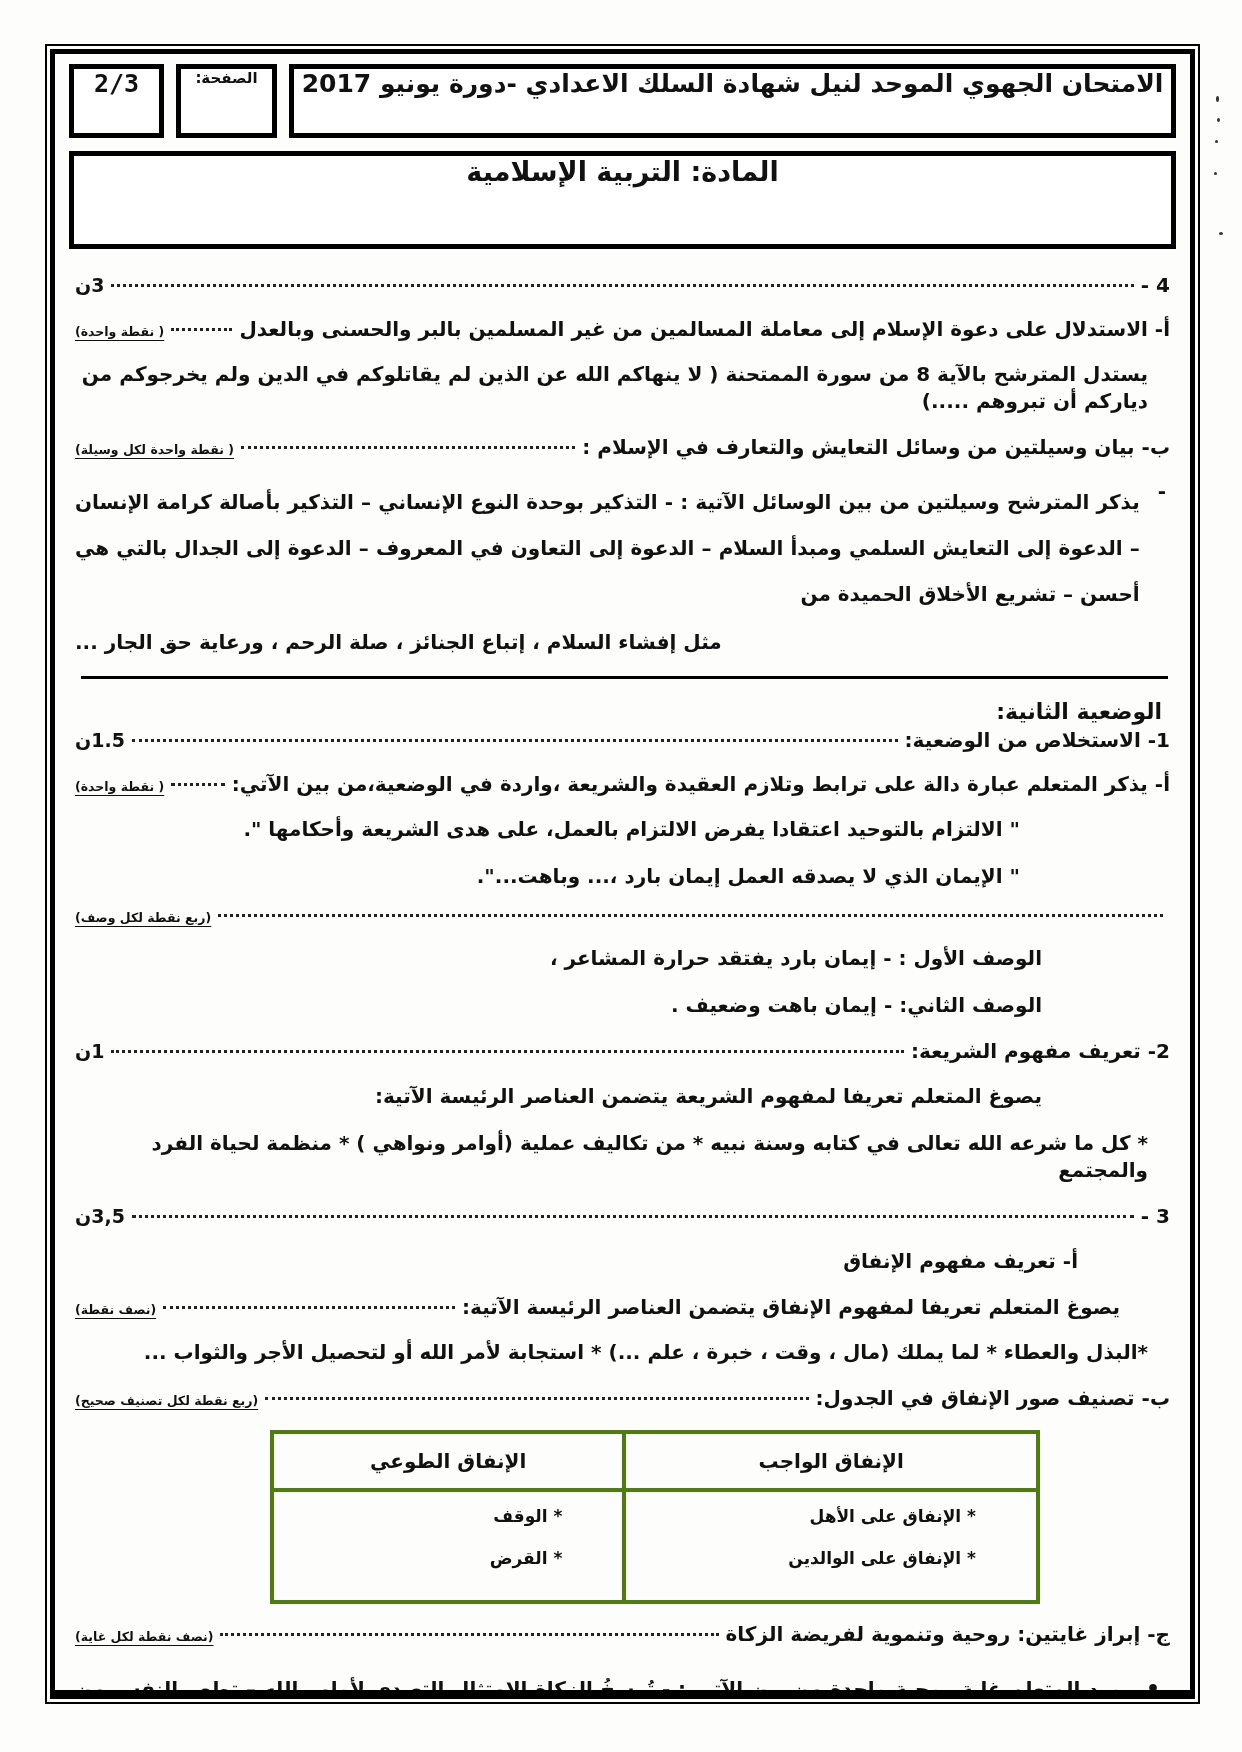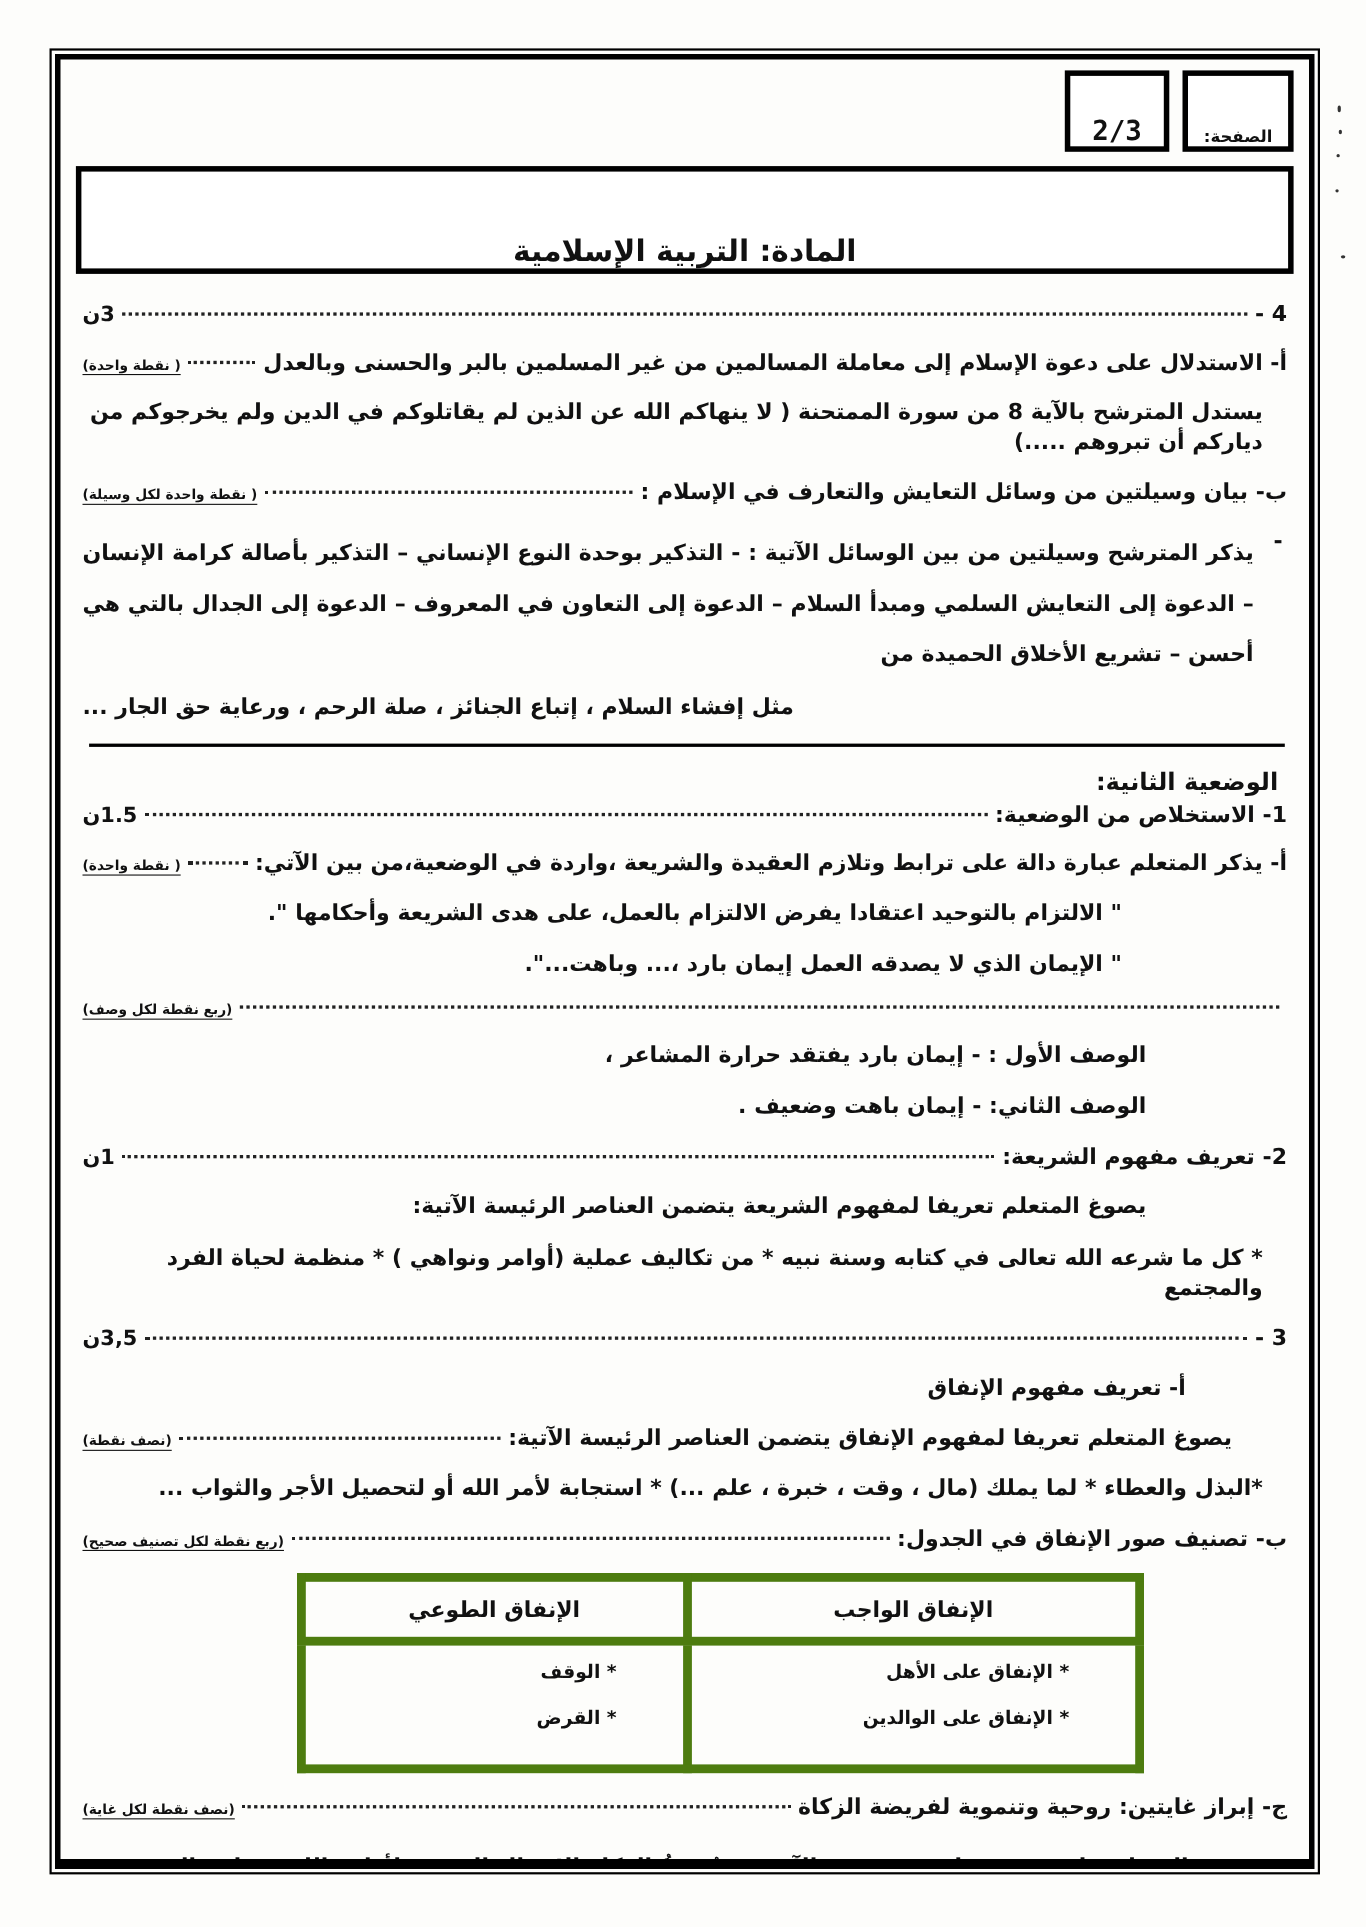--- a/index.html
+++ b/index.html
@@ -6,21 +6,21 @@
   body{
     width:1242px;height:1752px;position:relative;background:#fdfdfb;
     font-family:"DejaVu Sans","Liberation Sans",sans-serif;
     font-weight:700;color:#111;direction:rtl;overflow:hidden;
   }
   .frame{position:absolute;top:44px;right:42px;left:45px;bottom:48px;border:2px solid #000;padding:3px;}
   .frame-inner{border:5px solid #000;border-bottom-width:9px;height:100%;box-sizing:border-box;
     padding:10px 14px 0;overflow:hidden;}
   
   .hrow{display:flex;gap:12px;height:74px;align-items:stretch;}
-  .hbox{border:5px solid #000;display:flex;align-items:flex-end;justify-content:center;box-sizing:border-box;background:#fff;}
+  .hbox{border:5px solid #000;display:flex;align-items:flex-start;justify-content:center;box-sizing:border-box;background:#fff;}
   .title-box{flex:1;font-size:25px;}
   .label-box{width:101px;font-size:15px;}
   .num-box{width:95px;font-size:25px;font-family:"DejaVu Sans Mono","Liberation Mono",monospace;}
   .subject-box{margin-top:13px;height:98px;font-size:27px;}
   
   .content{padding:24px 6px 0;font-size:20px;}
   .line{display:flex;align-items:baseline;margin:0 0 20px;}
   .dots{flex:1;border-bottom:3px dotted #222;margin:0 7px;position:relative;top:-5px;min-width:30px;}
   .u{text-underline-offset:6px;text-decoration-thickness:2px;}
   .note{font-size:12.5px;white-space:nowrap;text-decoration:underline;text-underline-offset:4px;}
@@ -34,35 +34,38 @@
   .quote{padding-right:150px;}
   .rule{border-top:3px solid #000;margin:2px 2px 20px 6px;}
   .sec-title{font-size:22px;margin:0 8px 4px 0;display:inline-block;}
   .hang{display:flex;gap:18px;padding-right:4px;}
   .hang p{flex:1;}
   .bullet{display:flex;gap:16px;padding-right:10px;}
   .bullet .bmark{font-size:22px;line-height:2.1;}
   .bullet p{flex:1;}
   
   table.infaq{border-collapse:collapse;width:770px;margin:2px 130px 18px auto;}
-  table.infaq th,table.infaq td{border:8px solid #4d7c0f;box-sizing:border-box;}
+  table.infaq th,table.infaq td{border:4px solid #4d7c0f;box-sizing:border-box;}
   table.infaq th{height:58px;font-size:20px;text-align:center;font-weight:700;}
   table.infaq td{vertical-align:top;padding:14px 60px 10px 10px;font-size:17px;}
   table.infaq td div{margin-bottom:22px;white-space:nowrap;}
   .col-wajib{width:54%;}
   
   .speck{position:absolute;background:#333;border-radius:50%;}
 </style>
 </head>
 <body>
 
 <div class="frame">
   <div class="frame-inner">
 
     <div class="hrow">
+      <div class="hbox title-box">
+        <span>الامتحان الجهوي الموحد لنيل شهادة السلك الاعدادي -دورة يونيو 2017</span>
+      </div>
       <div class="hbox label-box">
         <span>الصفحة:</span>
       </div>
       <div class="hbox num-box">
         <span>2/3</span>
       </div>
     </div>
     <div class="hbox subject-box">
       <span>المادة: التربية الإسلامية</span>
     </div>

